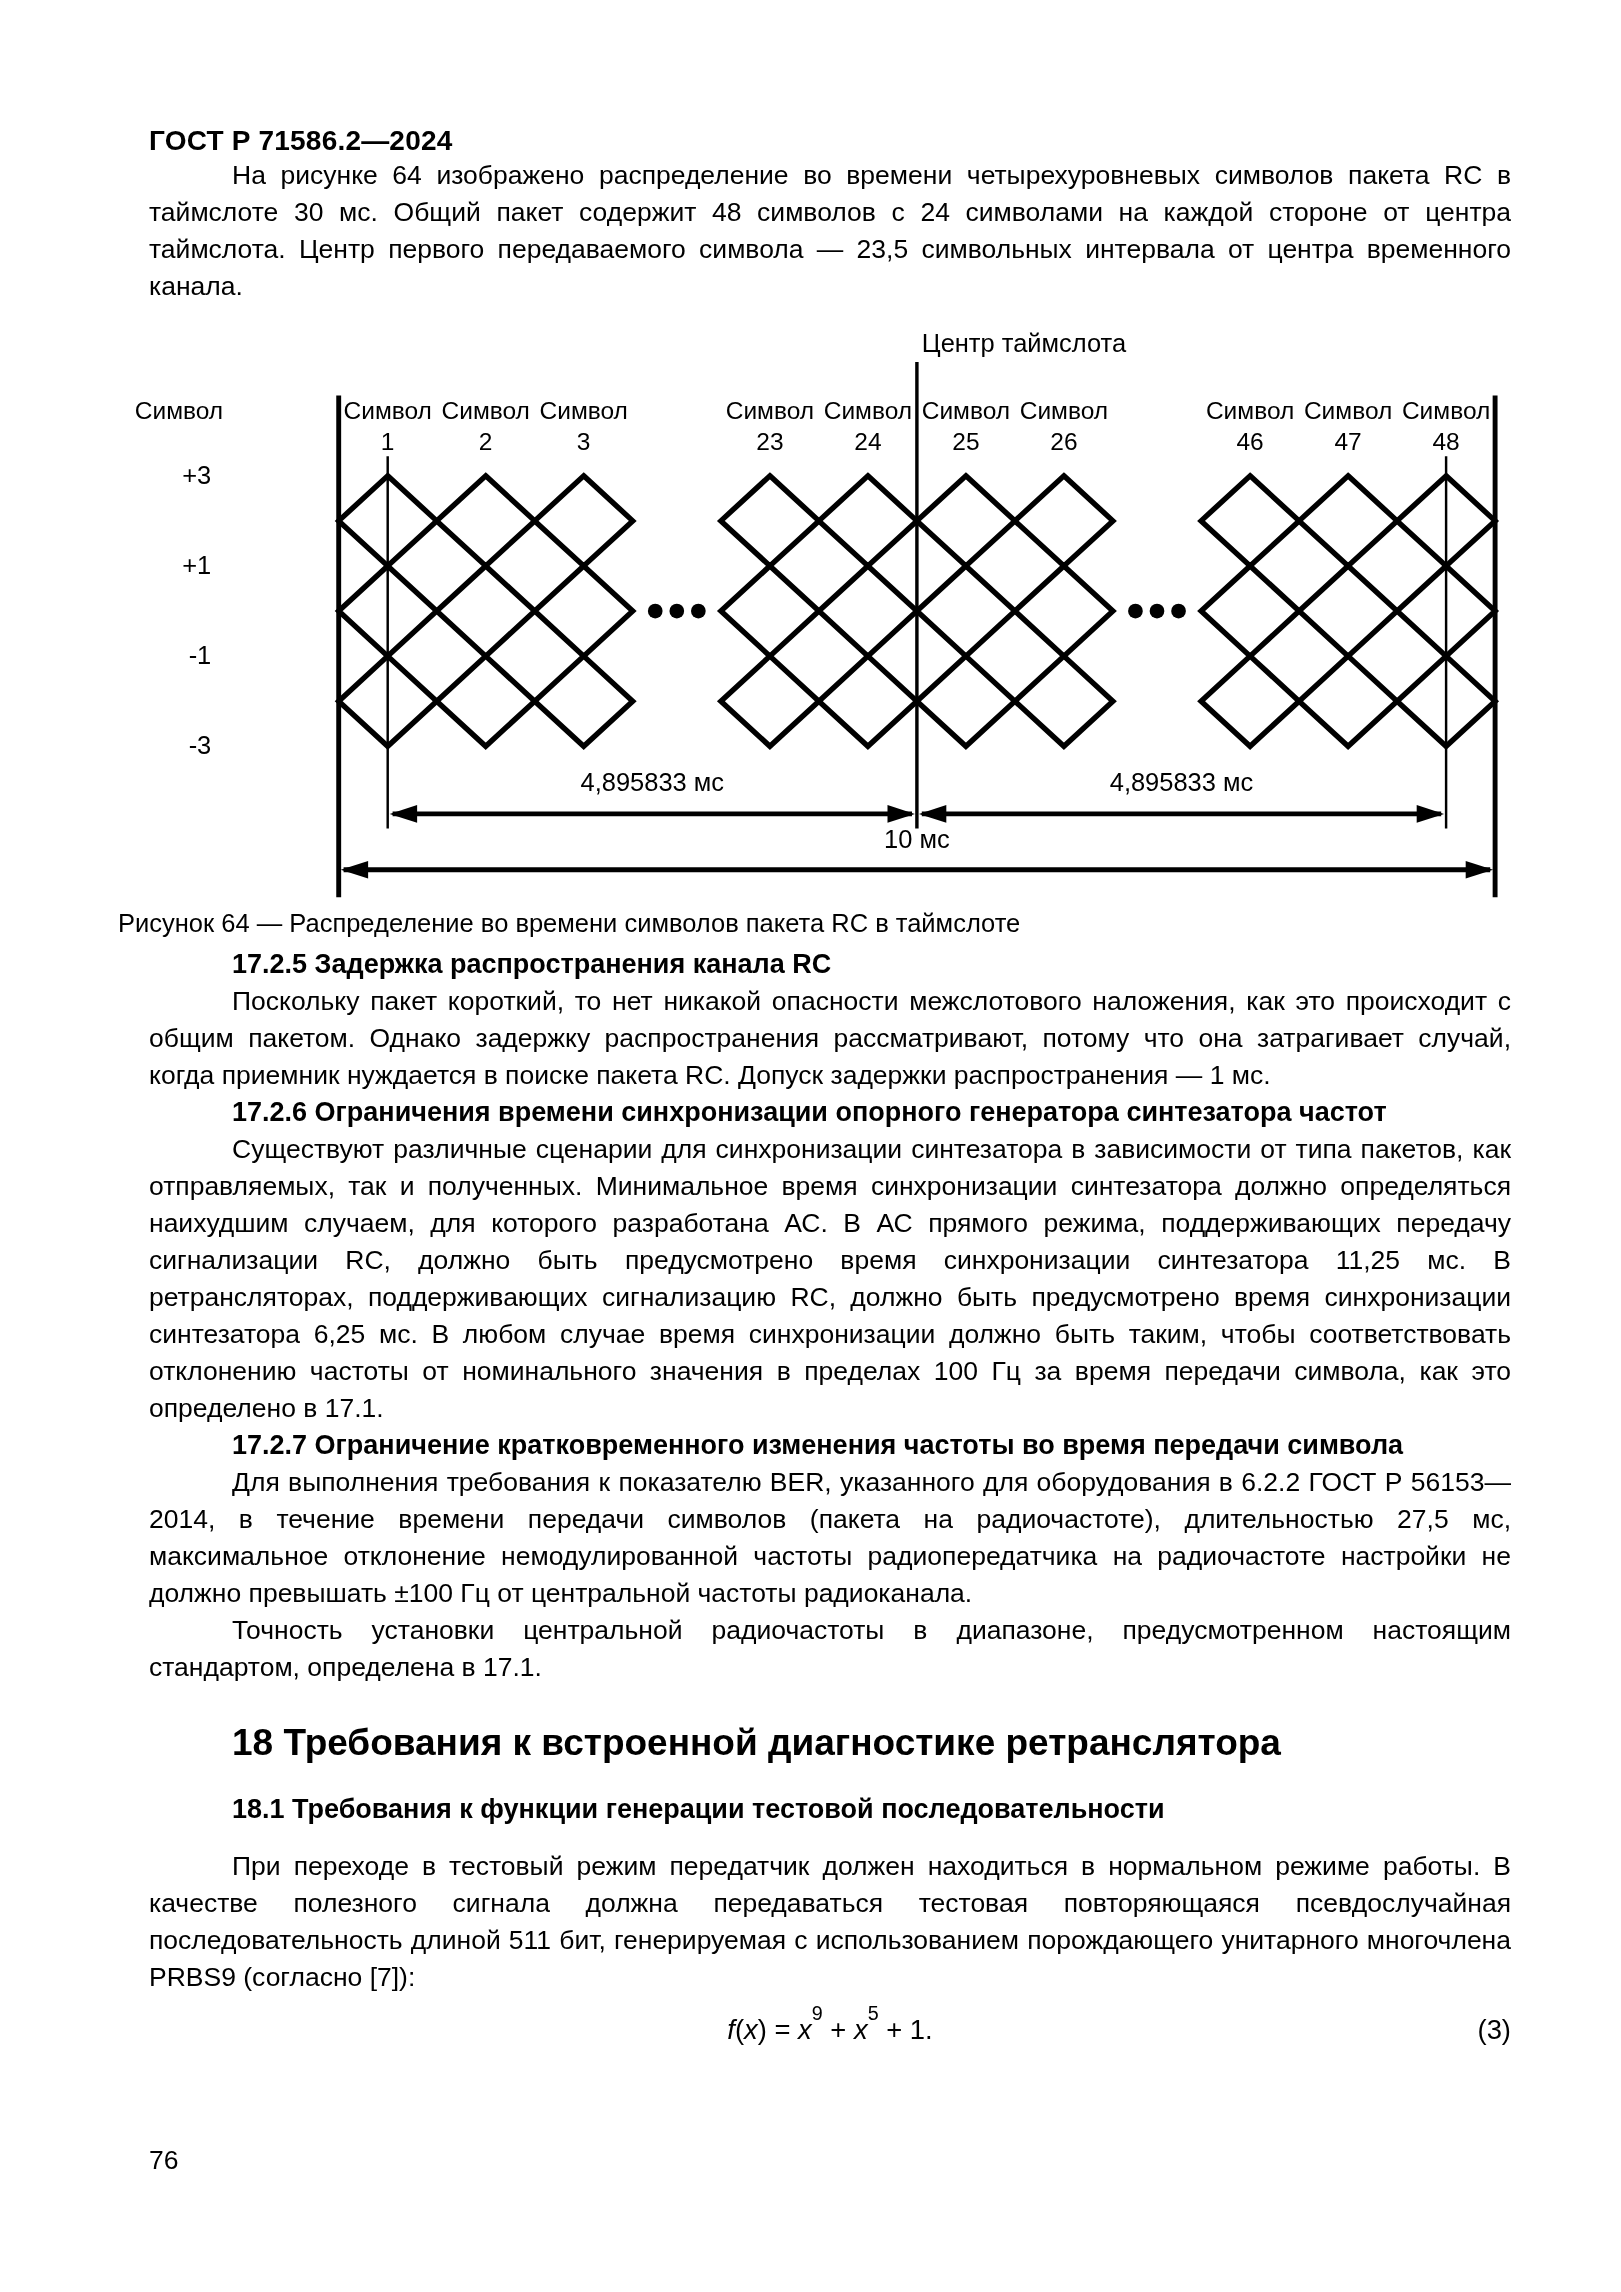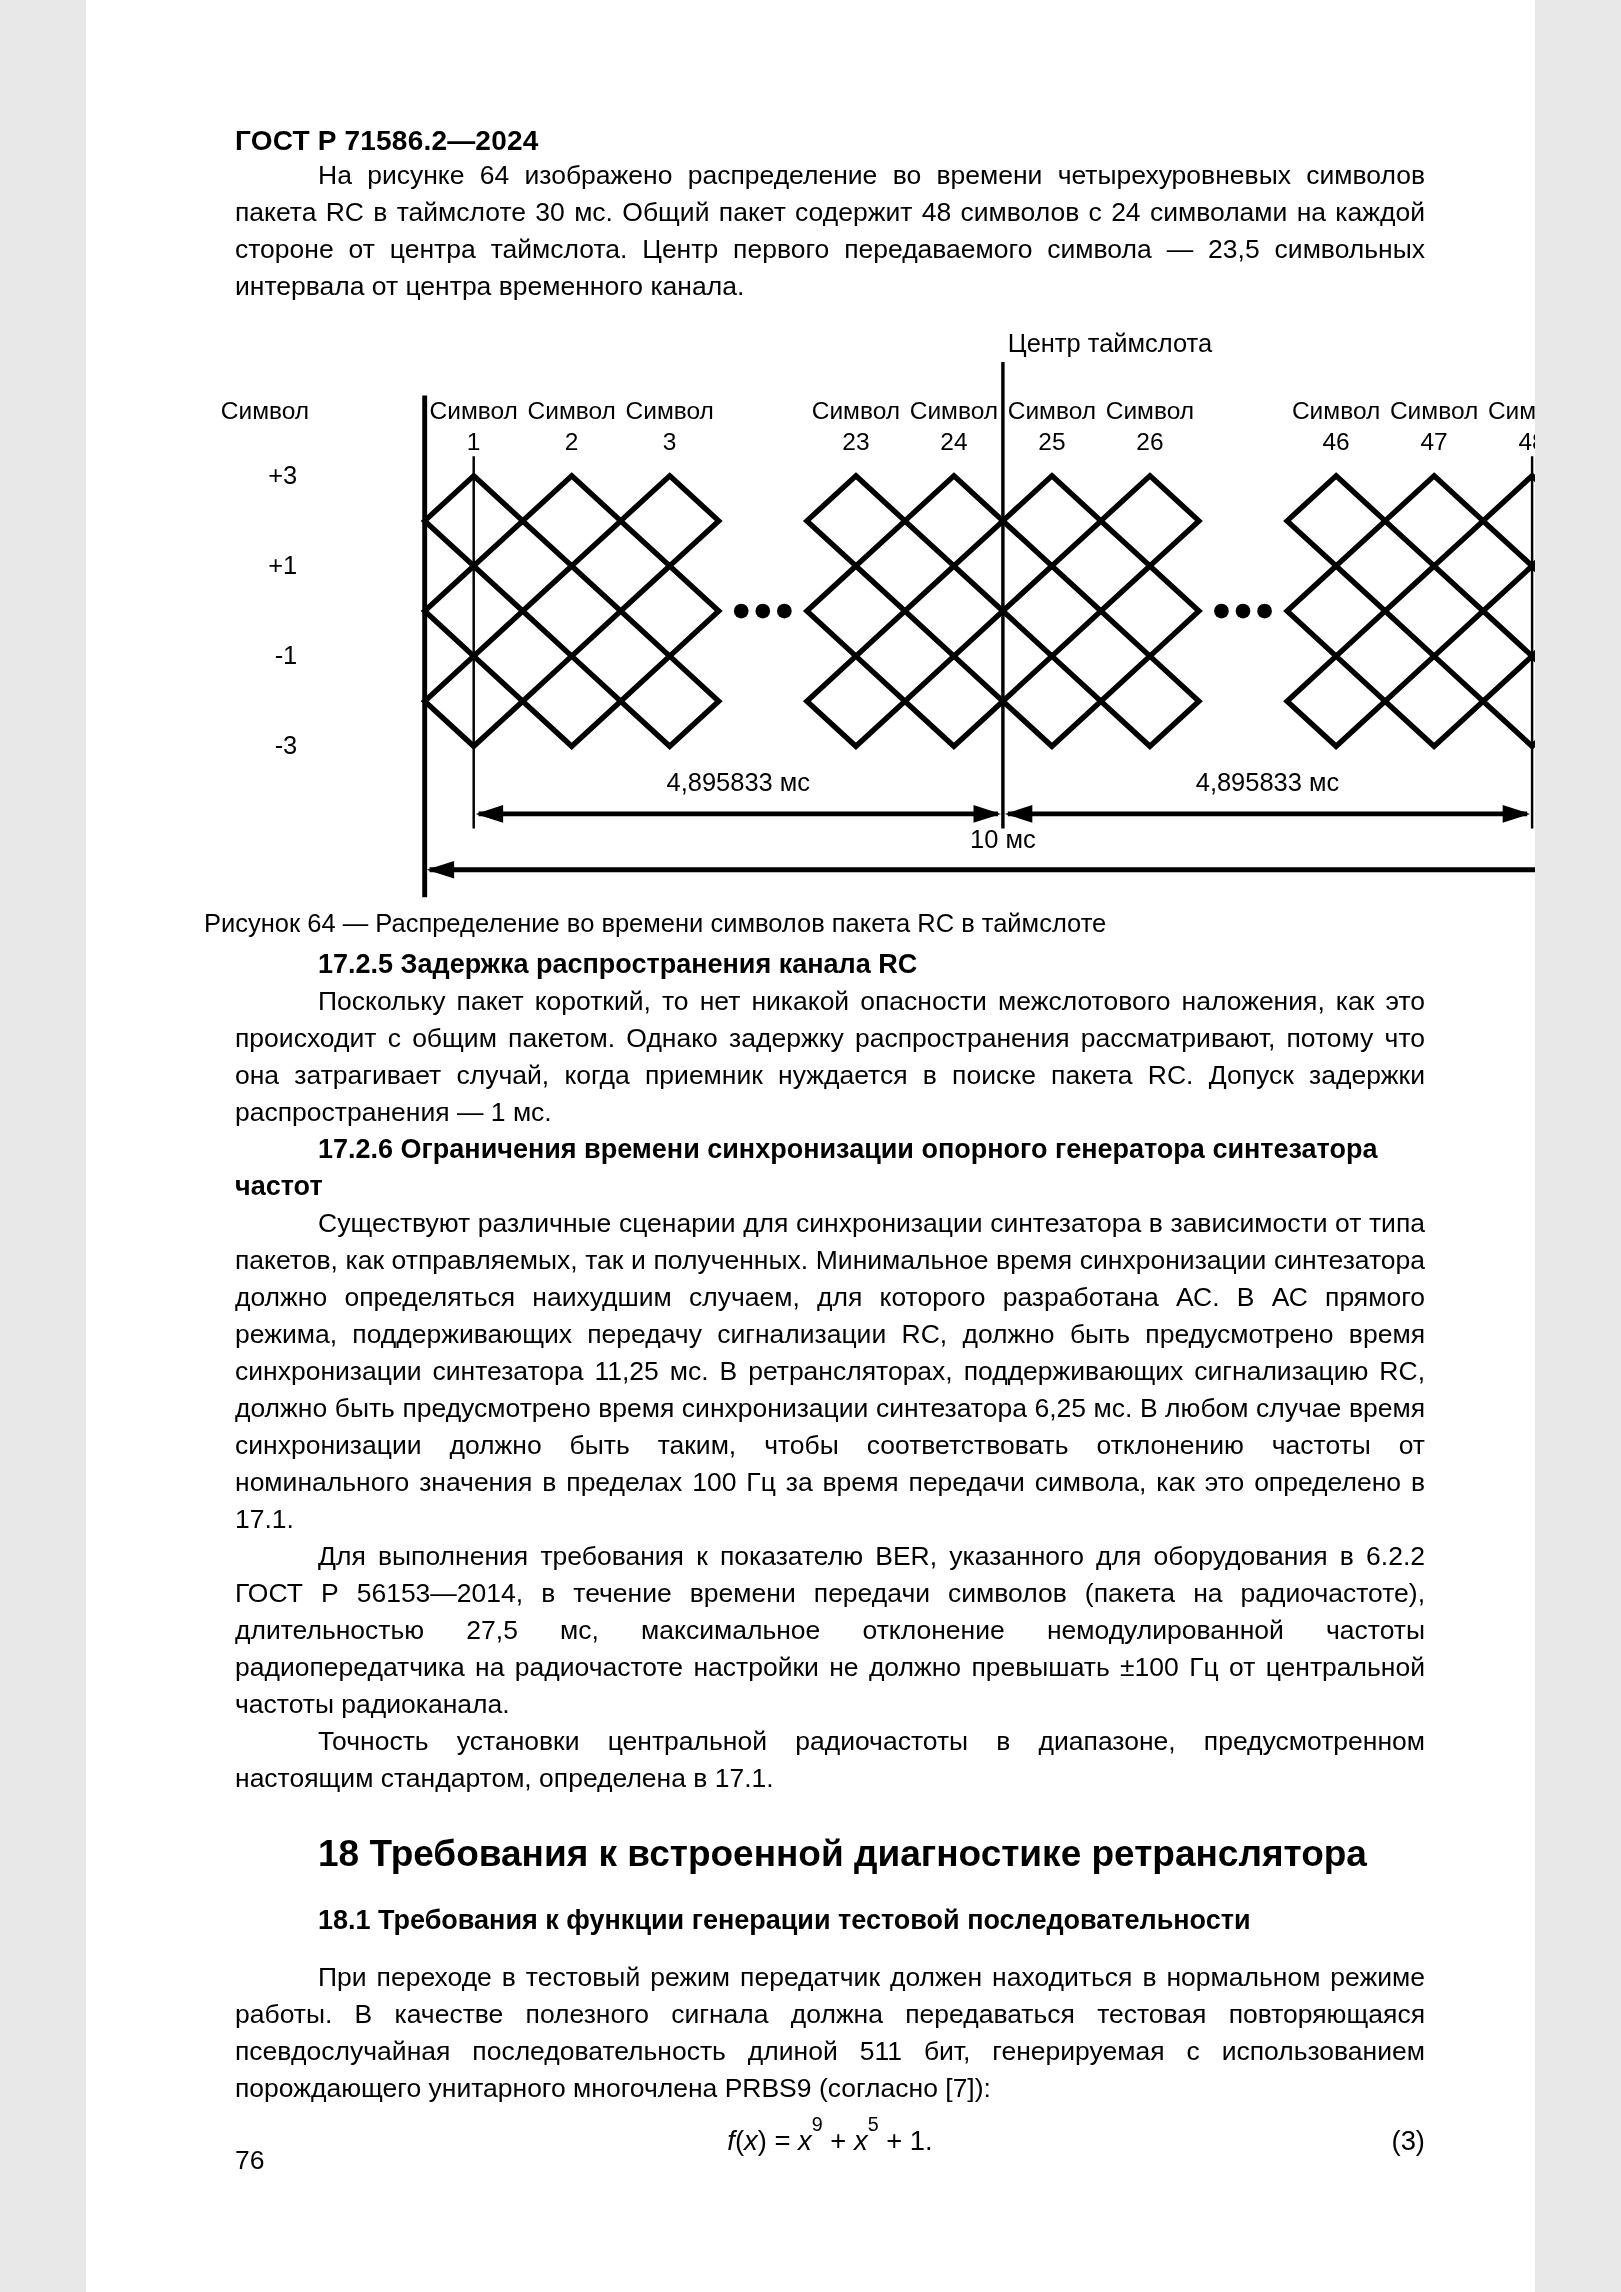--- a/index.html
+++ b/index.html
@@ -1,17 +1,17 @@
 <!DOCTYPE html>
 <html lang="ru"><head>
 <meta charset="utf-8">
 <style>
   html,body{margin:0;padding:0;background:#e8e8e8;}
   .page{
-    width:1449px;height:2293px;background:#ffffff;position:relative;
+    width:1621px;height:2293px;background:#ffffff;position:relative;
     font-family:"Liberation Sans", sans-serif;color:#000;overflow:hidden;
     margin:0 auto;box-sizing:border-box;
   }
   .content{padding:125px 110px 0 149px;}
   .doc-header{font-weight:bold;font-size:28px;letter-spacing:0.2px;}
   .h-sub{font-weight:bold;font-size:27px;line-height:37px;margin:29px 0 0 0;text-indent:83px;}
   .h-18{font-weight:bold;font-size:37px;line-height:43px;margin:35px 0 27.4px 0;text-indent:83px;}
   .h-181{font-weight:bold;font-size:27px;line-height:37px;margin:0 0 19.6px 0;text-indent:83px;}
   p.body{
     font-size:26.5px;line-height:37px;margin:0;text-align:justify;text-indent:83px;
@@ -126,20 +126,21 @@
       </svg>
     </figure>
     <div class="fig-caption">Рисунок 64 — Распределение во времени символов пакета RC в таймслоте</div>
 
     <h3 class="h-sub" style="margin-top:5.9px;">17.2.5 Задержка распространения канала RC</h3>
     <p class="body">Поскольку пакет короткий, то нет никакой опасности межслотового наложения, как это происходит с общим пакетом. Однако задержку распространения рассматривают, потому что она затрагивает случай, когда приемник нуждается в поиске пакета RC. Допуск задержки распространения — 1 мс.</p>
 
     <h3 class="h-sub" style="margin-top:0;">17.2.6 Ограничения времени синхронизации опорного генератора синтезатора частот</h3>
     <p class="body">Существуют различные сценарии для синхронизации синтезатора в зависимости от типа пакетов, как отправляемых, так и полученных. Минимальное время синхронизации синтезатора должно определяться наихудшим случаем, для которого разработана АС. В АС прямого режима, поддерживающих передачу сигнализации RC, должно быть предусмотрено время синхронизации синтезатора 11,25 мс. В ретрансляторах, поддерживающих сигнализацию RC, должно быть предусмотрено время синхронизации синтезатора 6,25 мс. В любом случае время синхронизации должно быть таким, чтобы соответствовать отклонению частоты от номинального значения в пределах 100 Гц за время передачи символа, как это определено в 17.1.</p>
 
+    <h3 class="h-sub" style="margin-top:0;">17.2.7 Ограничение кратковременного изменения частоты во время передачи символа</h3>
     <p class="body">Для выполнения требования к показателю BER, указанного для оборудования в 6.2.2 ГОСТ Р 56153—2014, в течение времени передачи символов (пакета на радиочастоте), длительностью 27,5 мс, максимальное отклонение немодулированной частоты радиопередатчика на радиочастоте настройки не должно превышать ±100 Гц от центральной частоты радиоканала.</p>
     <p class="body">Точность установки центральной радиочастоты в диапазоне, предусмотренном настоящим стандартом, определена в 17.1.</p>
 
     <h2 class="h-18">18 Требования к встроенной диагностике ретранслятора</h2>
 
     <h3 class="h-181">18.1 Требования к функции генерации тестовой последовательности</h3>
     <p class="body">При переходе в тестовый режим передатчик должен находиться в нормальном режиме работы. В качестве полезного сигнала должна передаваться тестовая повторяющаяся псевдослучайная последовательность длиной 511 бит, генерируемая с использованием порождающего унитарного многочлена PRBS9 (согласно [7]):</p>
 
     <div class="formula-row">
       <div class="formula"><span class="it">f</span><span>(</span><span class="it">x</span><span>) = </span><span class="it">x</span><sup>9</sup><span> + </span><span class="it">x</span><sup>5</sup><span> + 1.</span></div>

